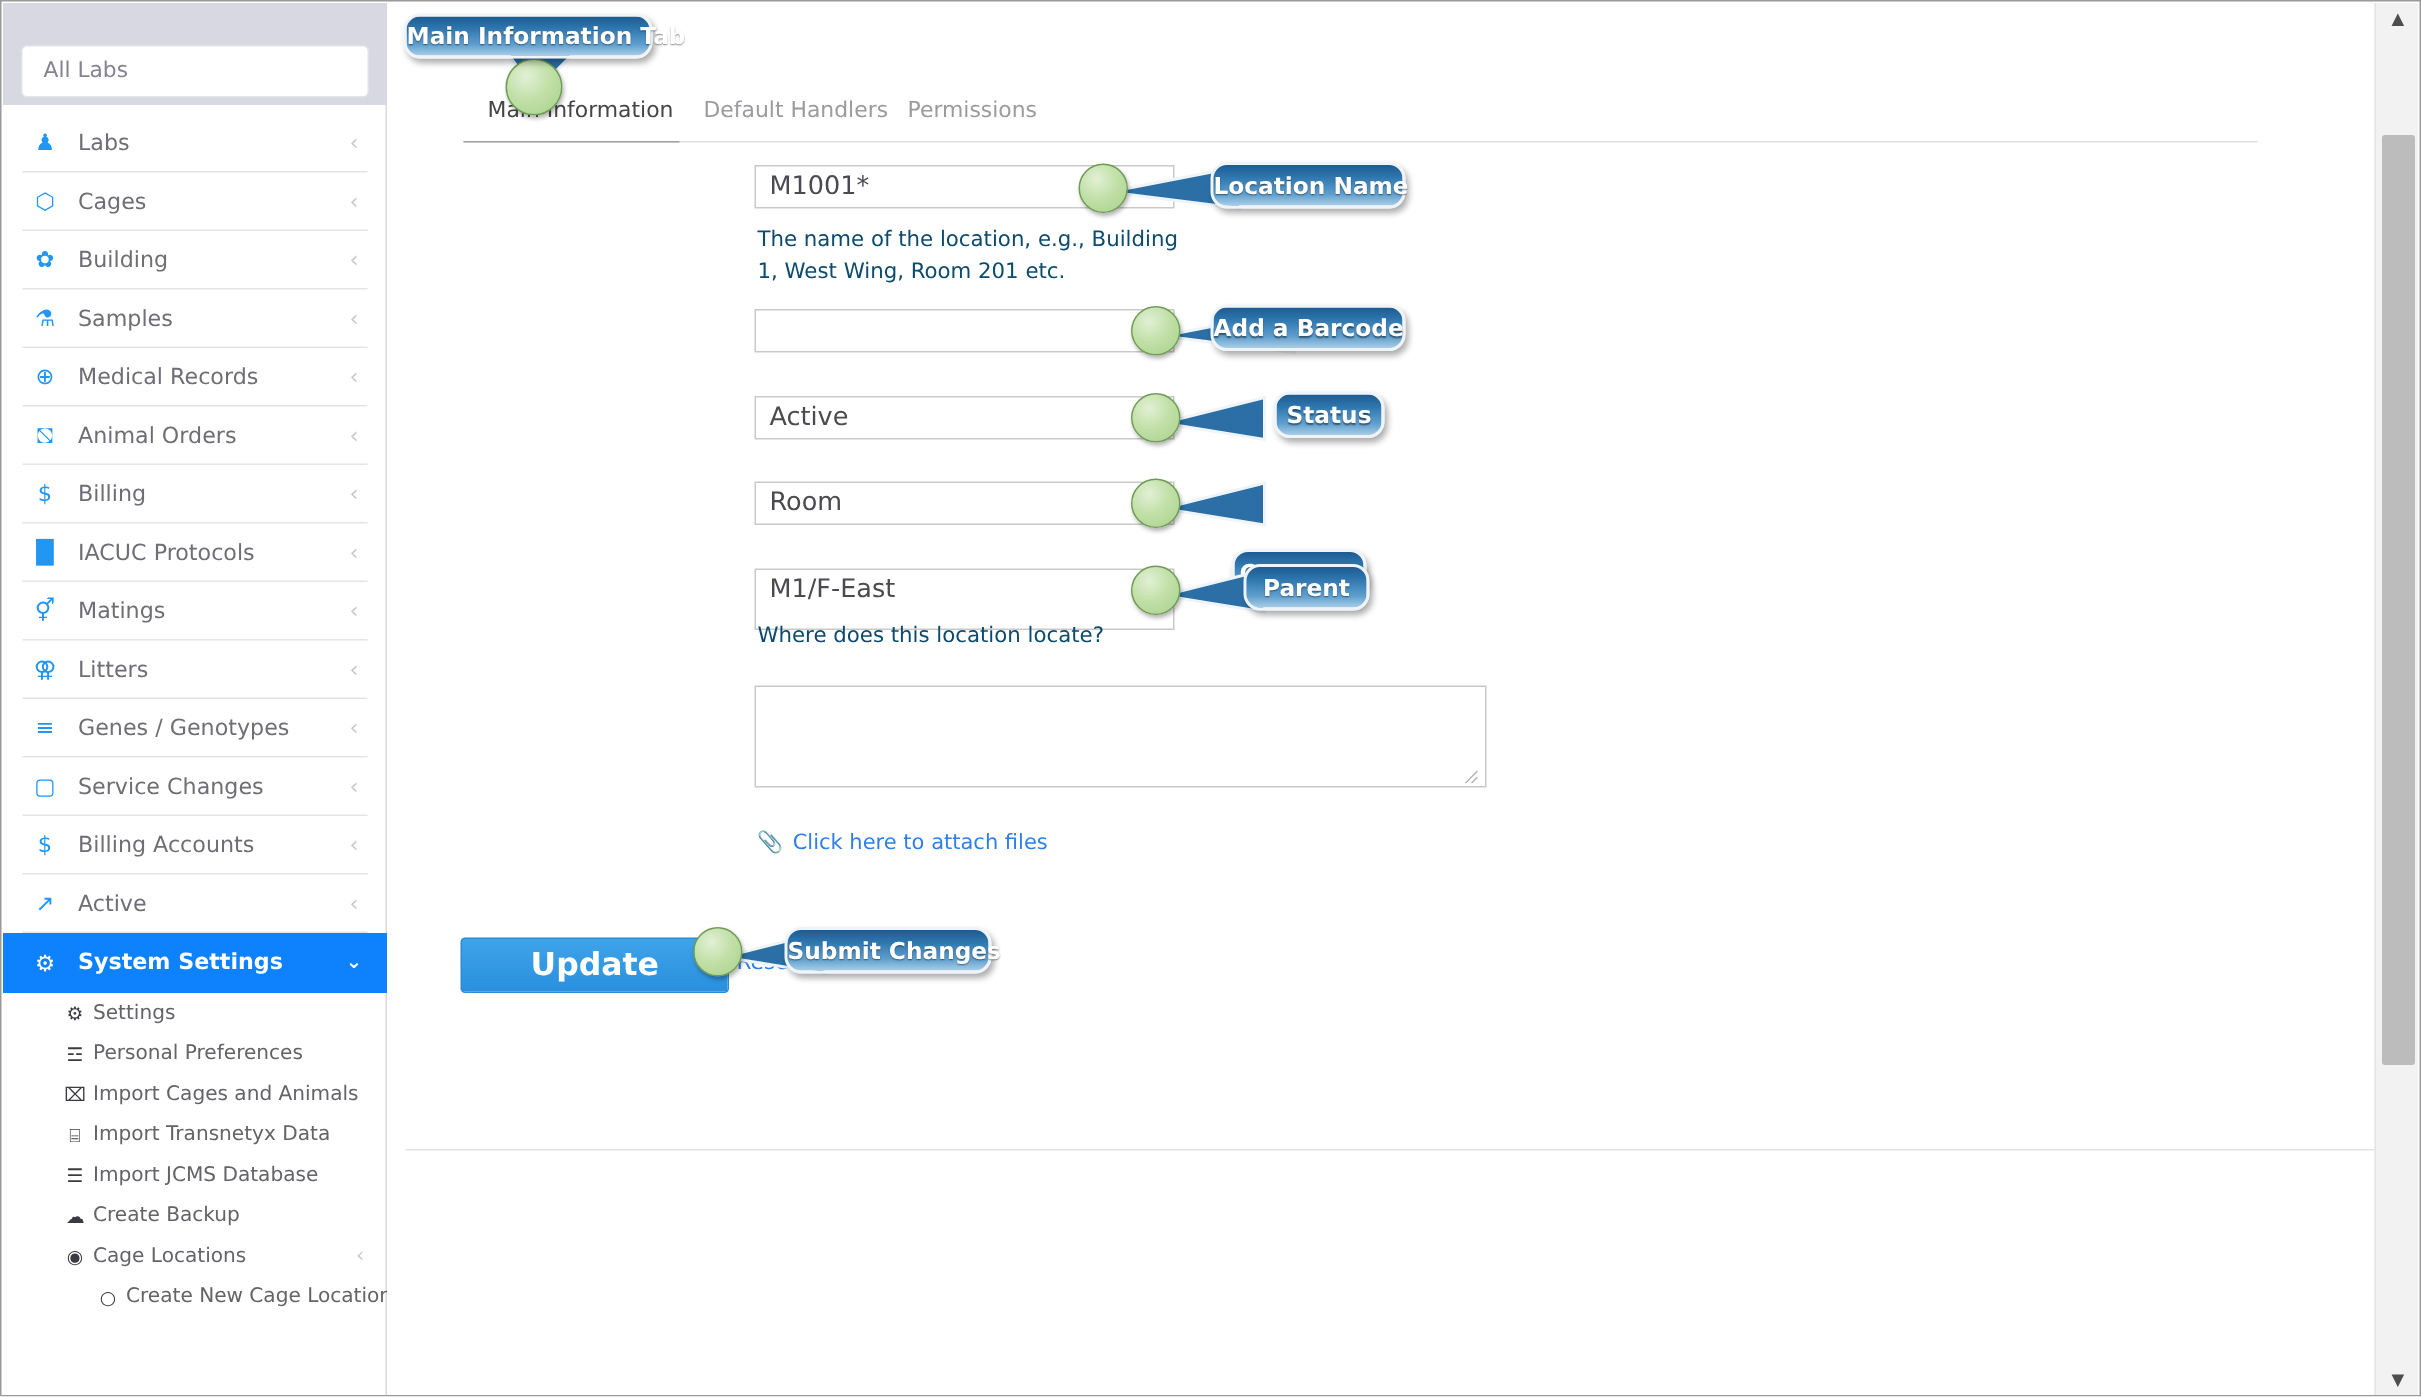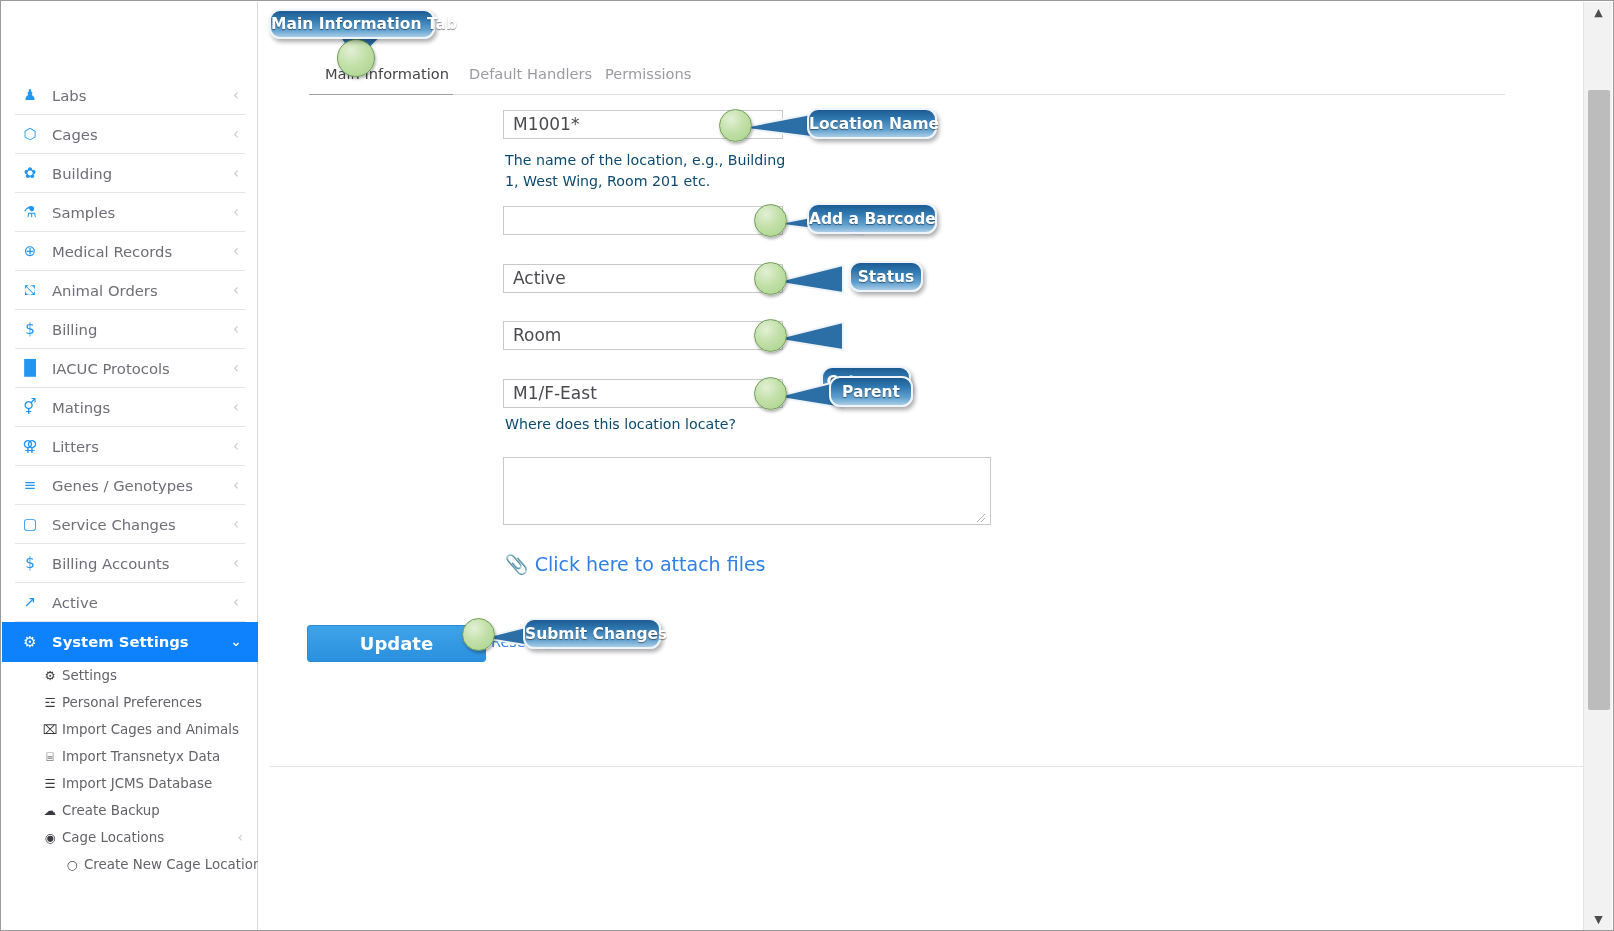--- a/index.html
+++ b/index.html
@@ -98,30 +98,30 @@
     position:absolute; left:245px;
     border:1px solid #c9c9c9; background:#ffffff;
     font-size:17px; color:#4a4a50; padding:0 9px;
     white-space:nowrap; overflow:hidden;
   }
   .fhelp {
     position:absolute; left:247px; font-size:14.2px; color:#0c4a6e;
     line-height:21px;
   }
   .attachlink {
-    position:absolute; left:247px; font-size:19px; color:#2f7fe8;
+    position:absolute; left:247px; font-size:14px; color:#2f7fe8;
     cursor:pointer; white-space:nowrap;
   }
   .attachlink .clip { display:inline-block; margin-right:6px; color:#2f7fe8; }
 
   #updatebtn {
     position:absolute; left:49px; top:623px; width:179px; height:37px;
     background:linear-gradient(#3fa3e8,#2a90de);
     border:1px solid #2a8cd8; border-radius:3px;
-    color:#ffffff; font-size:18px; font-weight:bold;
+    color:#ffffff; font-size:21px; font-weight:bold;
     text-align:center; line-height:35px; cursor:pointer;
   }
   #resetlink {
     position:absolute; left:216px; top:632px;
     font-size:14.4px; color:#2f7fe8; cursor:pointer; white-space:nowrap;
   }
   #resetlink .ric { display:inline-block; margin-right:5px; color:#4fa86a; }
 
   #bottomdiv {
     position:absolute; left:12px; top:764px; right:0; height:1px;
@@ -164,20 +164,23 @@
     box-shadow:1px 2px 3px rgba(0,0,0,0.3);
   }
 </style>
 </head>
 <body>
 
 <div id="page">
 
   <div id="sidebar">
 
+    <div id="searchzone">
+      <div id="searchbox">All Labs</div>
+    </div>
 
     <div id="navlist">
         <div class="navitem">
           <span class="ic">♟</span>
           <span class="lbl">Labs</span>
           <span class="chev">‹</span>
         </div>
         <div class="navitem">
           <span class="ic">⬡</span>
           <span class="lbl">Cages</span>
@@ -284,21 +287,21 @@
       <div class="fctl" style="top:-5px; width:280px; height:29px; line-height:27px;">Active</div>
     </div>
 
     <div class="frow" style="top:324px;">
       <div class="flabel" style="left:160px; top:0;">Category:</div>
       <div class="fctl" style="top:-5px; width:280px; height:29px; line-height:27px;">Room</div>
     </div>
 
     <div class="frow" style="top:382px;">
       <div class="flabel" style="left:160px; top:0;">Parent:</div>
-      <div class="fctl" style="top:-5px; width:280px; height:29px; line-height:27px;">M1/F-East</div>
+      <div class="fctl" style="top:-5px; width:280px; height:41px; line-height:27px;">M1/F-East</div>
       <div class="fhelp" style="top:30px; width:400px;">Where does this location locate?</div>
     </div>
 
     <div class="frow" style="top:461px;">
       <div class="flabel" style="left:160px; top:0;">Notes:</div>
       <div class="fctl" style="top:-6px; width:488px; height:68px; padding-top:4px;"></div>
       <svg style="position:absolute; left:716px; top:48px;" width="12" height="12">
         <path d="M11 3 L3 11 M11 7 L7 11" stroke="#b5b5b5" stroke-width="1" fill="none"></path>
       </svg>
     </div>

